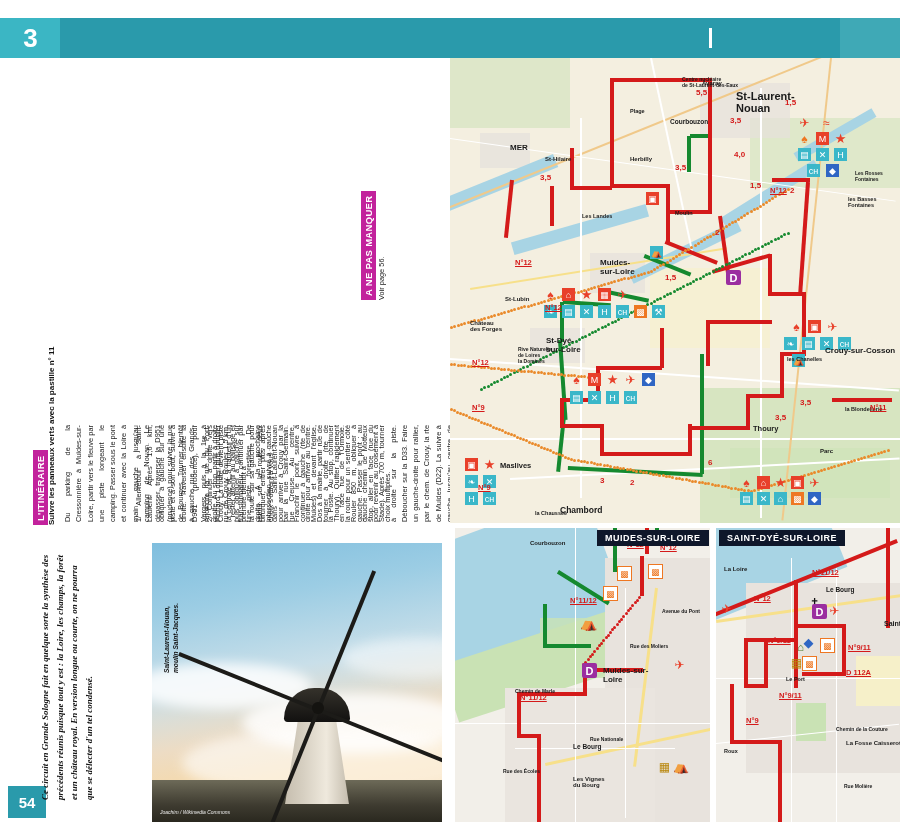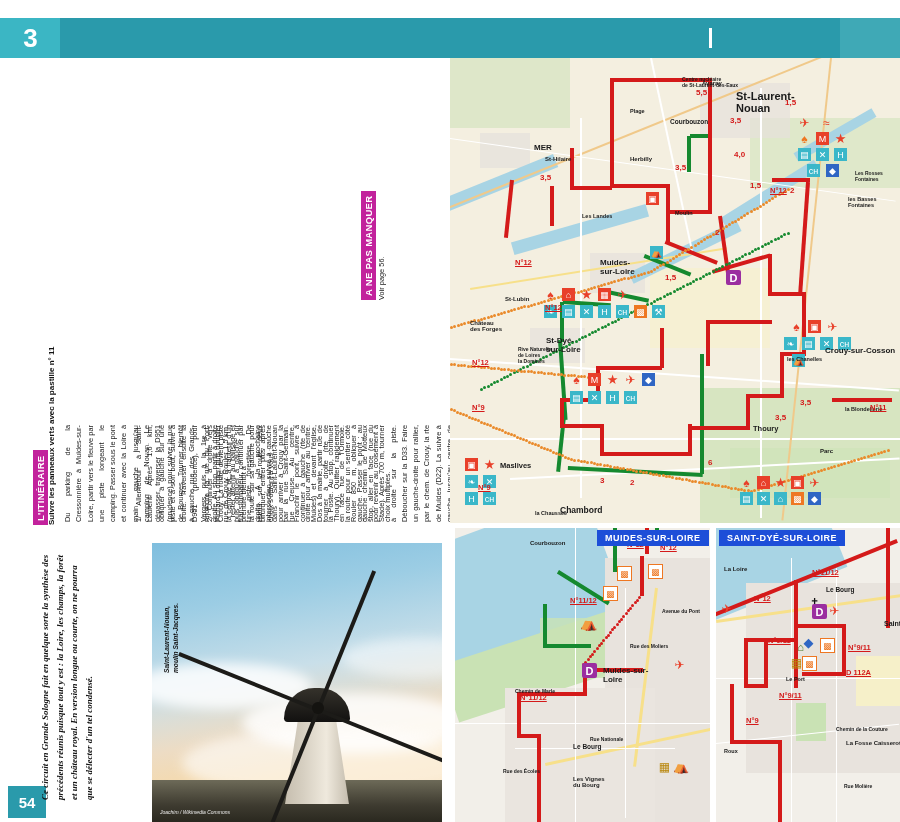--- a/index.html
+++ b/index.html
@@ -57,21 +57,21 @@
          background:#1c1b18;transform-origin:50% 100%;}
   .blade.b1{transform:rotate(22deg);} .blade.b2{transform:rotate(112deg);}
   .blade.b3{transform:rotate(202deg);} .blade.b4{transform:rotate(292deg);}
   .hub{position:absolute;left:160px;bottom:108px;width:12px;height:12px;background:#141310;border-radius:50%;}
 
   
   .mapbox{position:absolute;overflow:hidden;background:#f7f4ec;}
   #map-main{left:450px;top:58px;width:450px;height:465px;}
   #map-l{left:455px;top:528px;width:255px;height:294px;}
   #map-r{left:716px;top:528px;width:184px;height:294px;}
-  .insetlbl{position:absolute;background:#1d4ed8;color:#fff;font-size:9px;font-weight:bold;
+  .insetlbl{position:absolute;background:#0f172a;color:#fff;font-size:9px;font-weight:bold;
             letter-spacing:.5px;padding:3px 8px;z-index:40;white-space:nowrap;}
 
   .mfield{position:absolute;}
   .water{background:#a8d4e4;}
   .green{background:#c9e2b4;}
   .wood{background:#bfdca8;}
   .urban{background:#e6e1dc;}
   .farm{background:#f4efe0;}
   .yellowf{background:#f6f0c9;}
   .road{position:absolute;background:#ffffff;}
@@ -707,21 +707,21 @@
     </div>
 
     <span class="poi poi-cy" style="position:absolute;left:200px;top:188px;">⛺</span>
     <span class="poi poi-red" style="position:absolute;left:196px;top:134px;">▣</span>
     <div class="dmark" style="left:276px;top:212px;">D</div>
 
     <div id="main-places">
         <div class="mplace" style="left: 286px; top: 32px; font-size: 11px; white-space: pre;">St-Laurent-
 Nouan</div>
         <div class="mplace" style="left: 220px; top: 60px; font-size: 6.5px; white-space: pre;">Courbouzon</div>
-        <div class="mplace" style="left: 84px; top: 85px; font-size: 8px; white-space: pre;">MER</div>
+        <div class="mplace" style="left: 60px; top: 85px; font-size: 8px; white-space: pre;">MER</div>
         <div class="mplace" style="left: 95px; top: 98px; font-size: 6px; white-space: pre;">St-Hilaire</div>
         <div class="mplace" style="left: 180px; top: 98px; font-size: 6px; white-space: pre;">Herbilly</div>
         <div class="mplace" style="left: 252px; top: 22px; font-size: 6px; white-space: pre;">Avaray</div>
         <div class="mplace" style="left: 132px; top: 155px; font-size: 5.5px; white-space: pre;">Les Landes</div>
         <div class="mplace" style="left: 150px; top: 200px; font-size: 8px; white-space: pre;">Muides-
 sur-Loire</div>
         <div class="mplace" style="left: 375px; top: 288px; font-size: 8px; white-space: pre;">Crouy-sur-Cosson</div>
         <div class="mplace" style="left: 96px; top: 278px; font-size: 8px; white-space: pre;">St-Dyé-
 sur-Loire</div>
         <div class="mplace" style="left: 20px; top: 262px; font-size: 6px; white-space: pre;">Château

